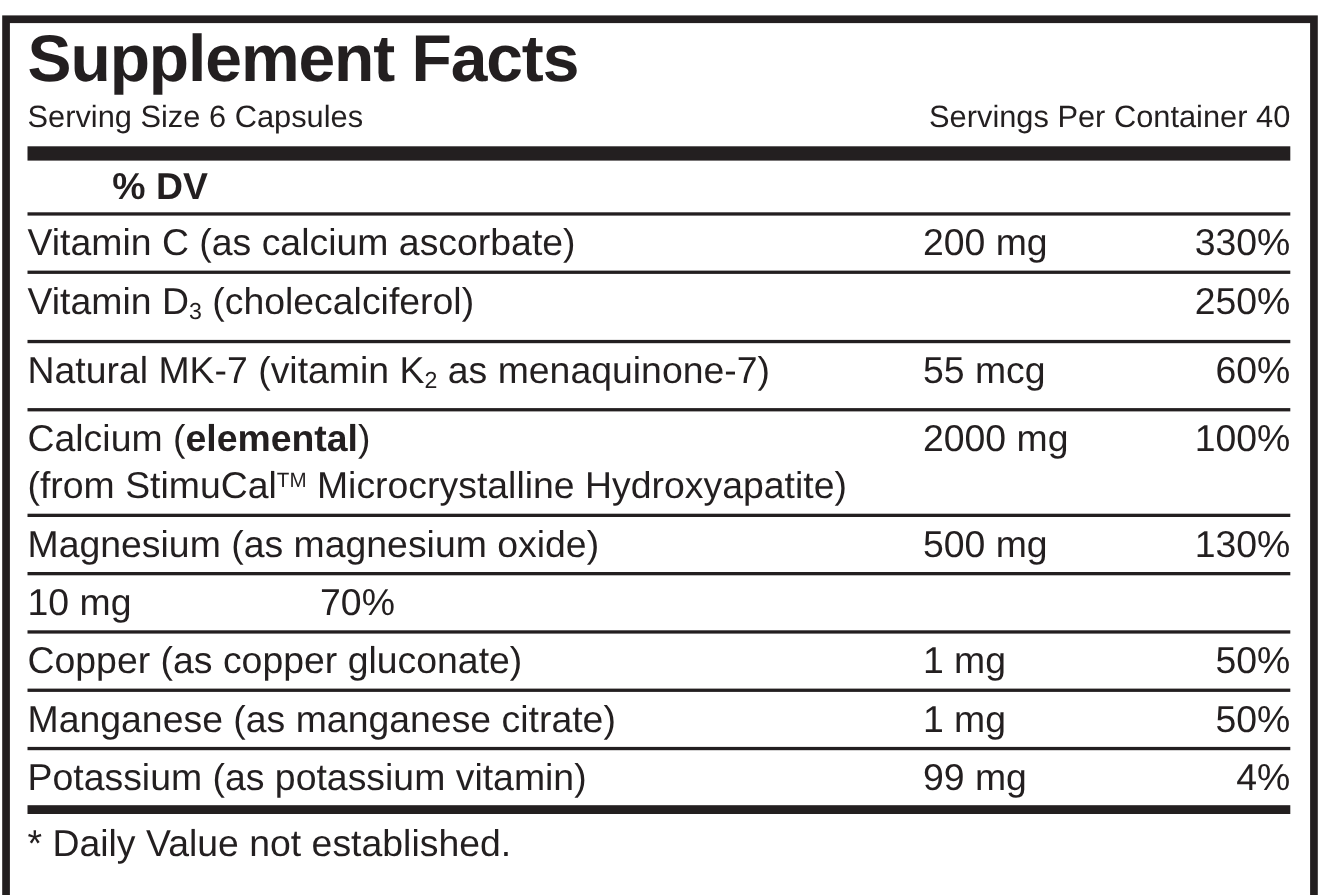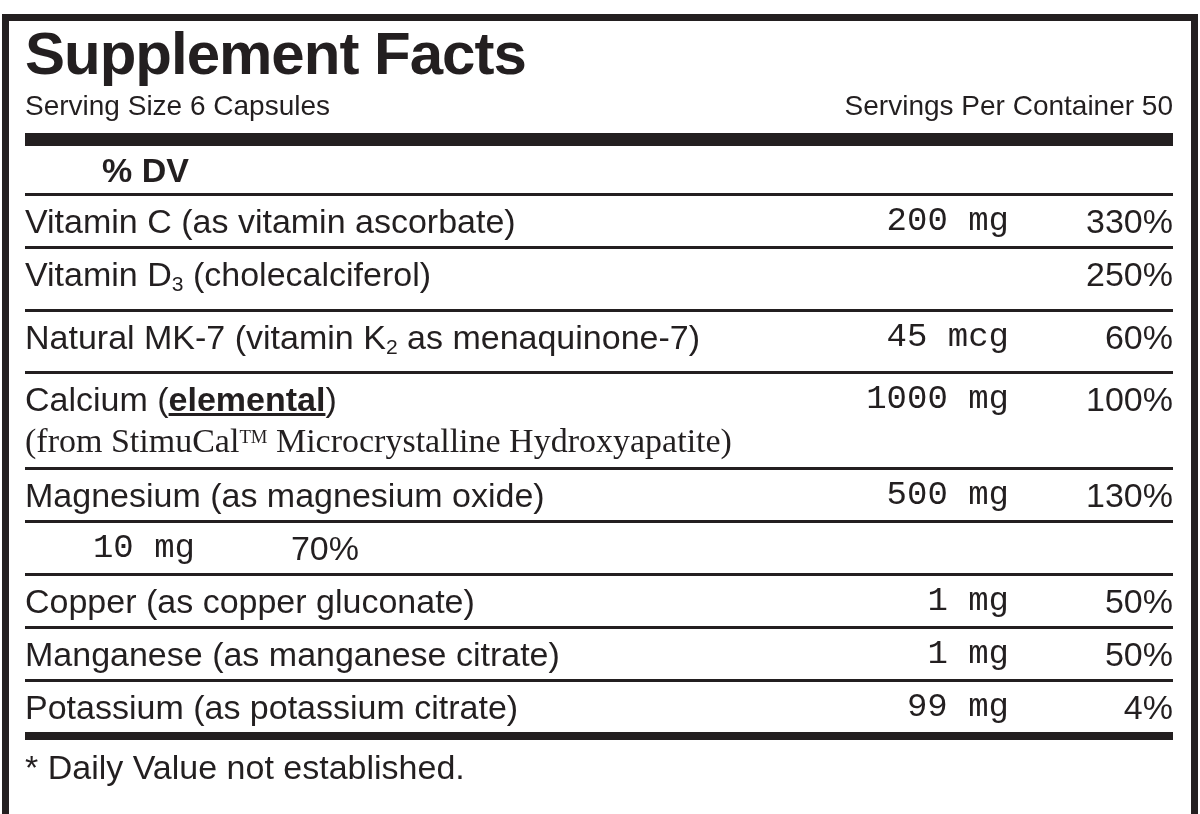--- a/index.html
+++ b/index.html
@@ -42,70 +42,70 @@
     font-size: 34px;
     line-height: 38px;
     font-weight: bold;
     padding: 5px 0 4px 0;
   }
   .header-amount { flex: 1; text-align: right; white-space: nowrap; }
   .col-dv { width: 164px; text-align: right; white-space: nowrap; flex: none; }
   .row { border-top: 3px solid var(--ink); padding: 6px 0; font-size: 34px; line-height: 38px; }
   .line { display: flex; }
   .name { flex: 1; white-space: nowrap; }
-  .amt { width: 170px; text-align: right; white-space: nowrap; flex: none; font-family: Liberation Mono, monospace; }
+  .amt { width: 170px; white-space: nowrap; flex: none; }
   .dv  { width: 164px; text-align: right; white-space: nowrap; flex: none; }
-  .cont { white-space: nowrap; font-family: Liberation Serif, serif; }
+  .cont { white-space: nowrap; }
   .footnote { font-size: 34px; line-height: 40px; padding: 7px 0 8px 0; }
   span.sub { font-size: 62%; vertical-align: -0.22em; }
   span.sup { font-size: 55%; vertical-align: 0.5em; }
-  span.bold { font-weight: bold; text-decoration: underline; }
+  span.bold { font-weight: bold; }
 </style>
 </head>
 <body>
 
 <div class="label">
   <div class="title">Supplement Facts</div>
 
   <div class="serving-line">
     <div>Serving Size 6 Capsules</div>
-    <div>Servings Per Container 50</div>
+    <div>Servings Per Container 40</div>
   </div>
 
   <div class="bar-thick"></div>
 
   <div class="header-row">
     <div class="col-dv">% DV</div>
   </div>
 
   <div>
       <div class="row">
         <div class="line">
-          <div class="name"><span>Vitamin C (as vitamin ascorbate)</span></div>
+          <div class="name"><span>Vitamin C (as calcium ascorbate)</span></div>
           <div class="amt">200 mg</div>
           <div class="dv">330%</div>
         </div>
       </div>
       <div class="row">
         <div class="line">
           <div class="name"><span>Vitamin D</span><span class="sub">3</span><span> (cholecalciferol)</span></div>
           <div class="dv">250%</div>
         </div>
       </div>
       <div class="row">
         <div class="line">
           <div class="name"><span>Natural MK-7 (vitamin K</span><span class="sub">2</span><span> as menaquinone-7)</span></div>
-          <div class="amt">45 mcg</div>
+          <div class="amt">55 mcg</div>
           <div class="dv">60%</div>
         </div>
       </div>
       <div class="row">
         <div class="line">
           <div class="name"><span>Calcium (</span><span class="bold">elemental</span><span>)</span></div>
-          <div class="amt">1000 mg</div>
+          <div class="amt">2000 mg</div>
           <div class="dv">100%</div>
         </div>
         <div class="cont"><span>(from StimuCal</span><span class="sup">TM</span><span> Microcrystalline Hydroxyapatite)</span></div>
       </div>
       <div class="row">
         <div class="line">
           <div class="name"><span>Magnesium (as magnesium oxide)</span></div>
           <div class="amt">500 mg</div>
           <div class="dv">130%</div>
         </div>
@@ -125,21 +125,21 @@
       </div>
       <div class="row">
         <div class="line">
           <div class="name"><span>Manganese (as manganese citrate)</span></div>
           <div class="amt">1 mg</div>
           <div class="dv">50%</div>
         </div>
       </div>
       <div class="row">
         <div class="line">
-          <div class="name"><span>Potassium (as potassium citrate)</span></div>
+          <div class="name"><span>Potassium (as potassium vitamin)</span></div>
           <div class="amt">99 mg</div>
           <div class="dv">4%</div>
         </div>
       </div>
     </div>
 
   <div class="bar-medium"></div>
 
   <div class="footnote">* Daily Value not established.</div>
 </div>

